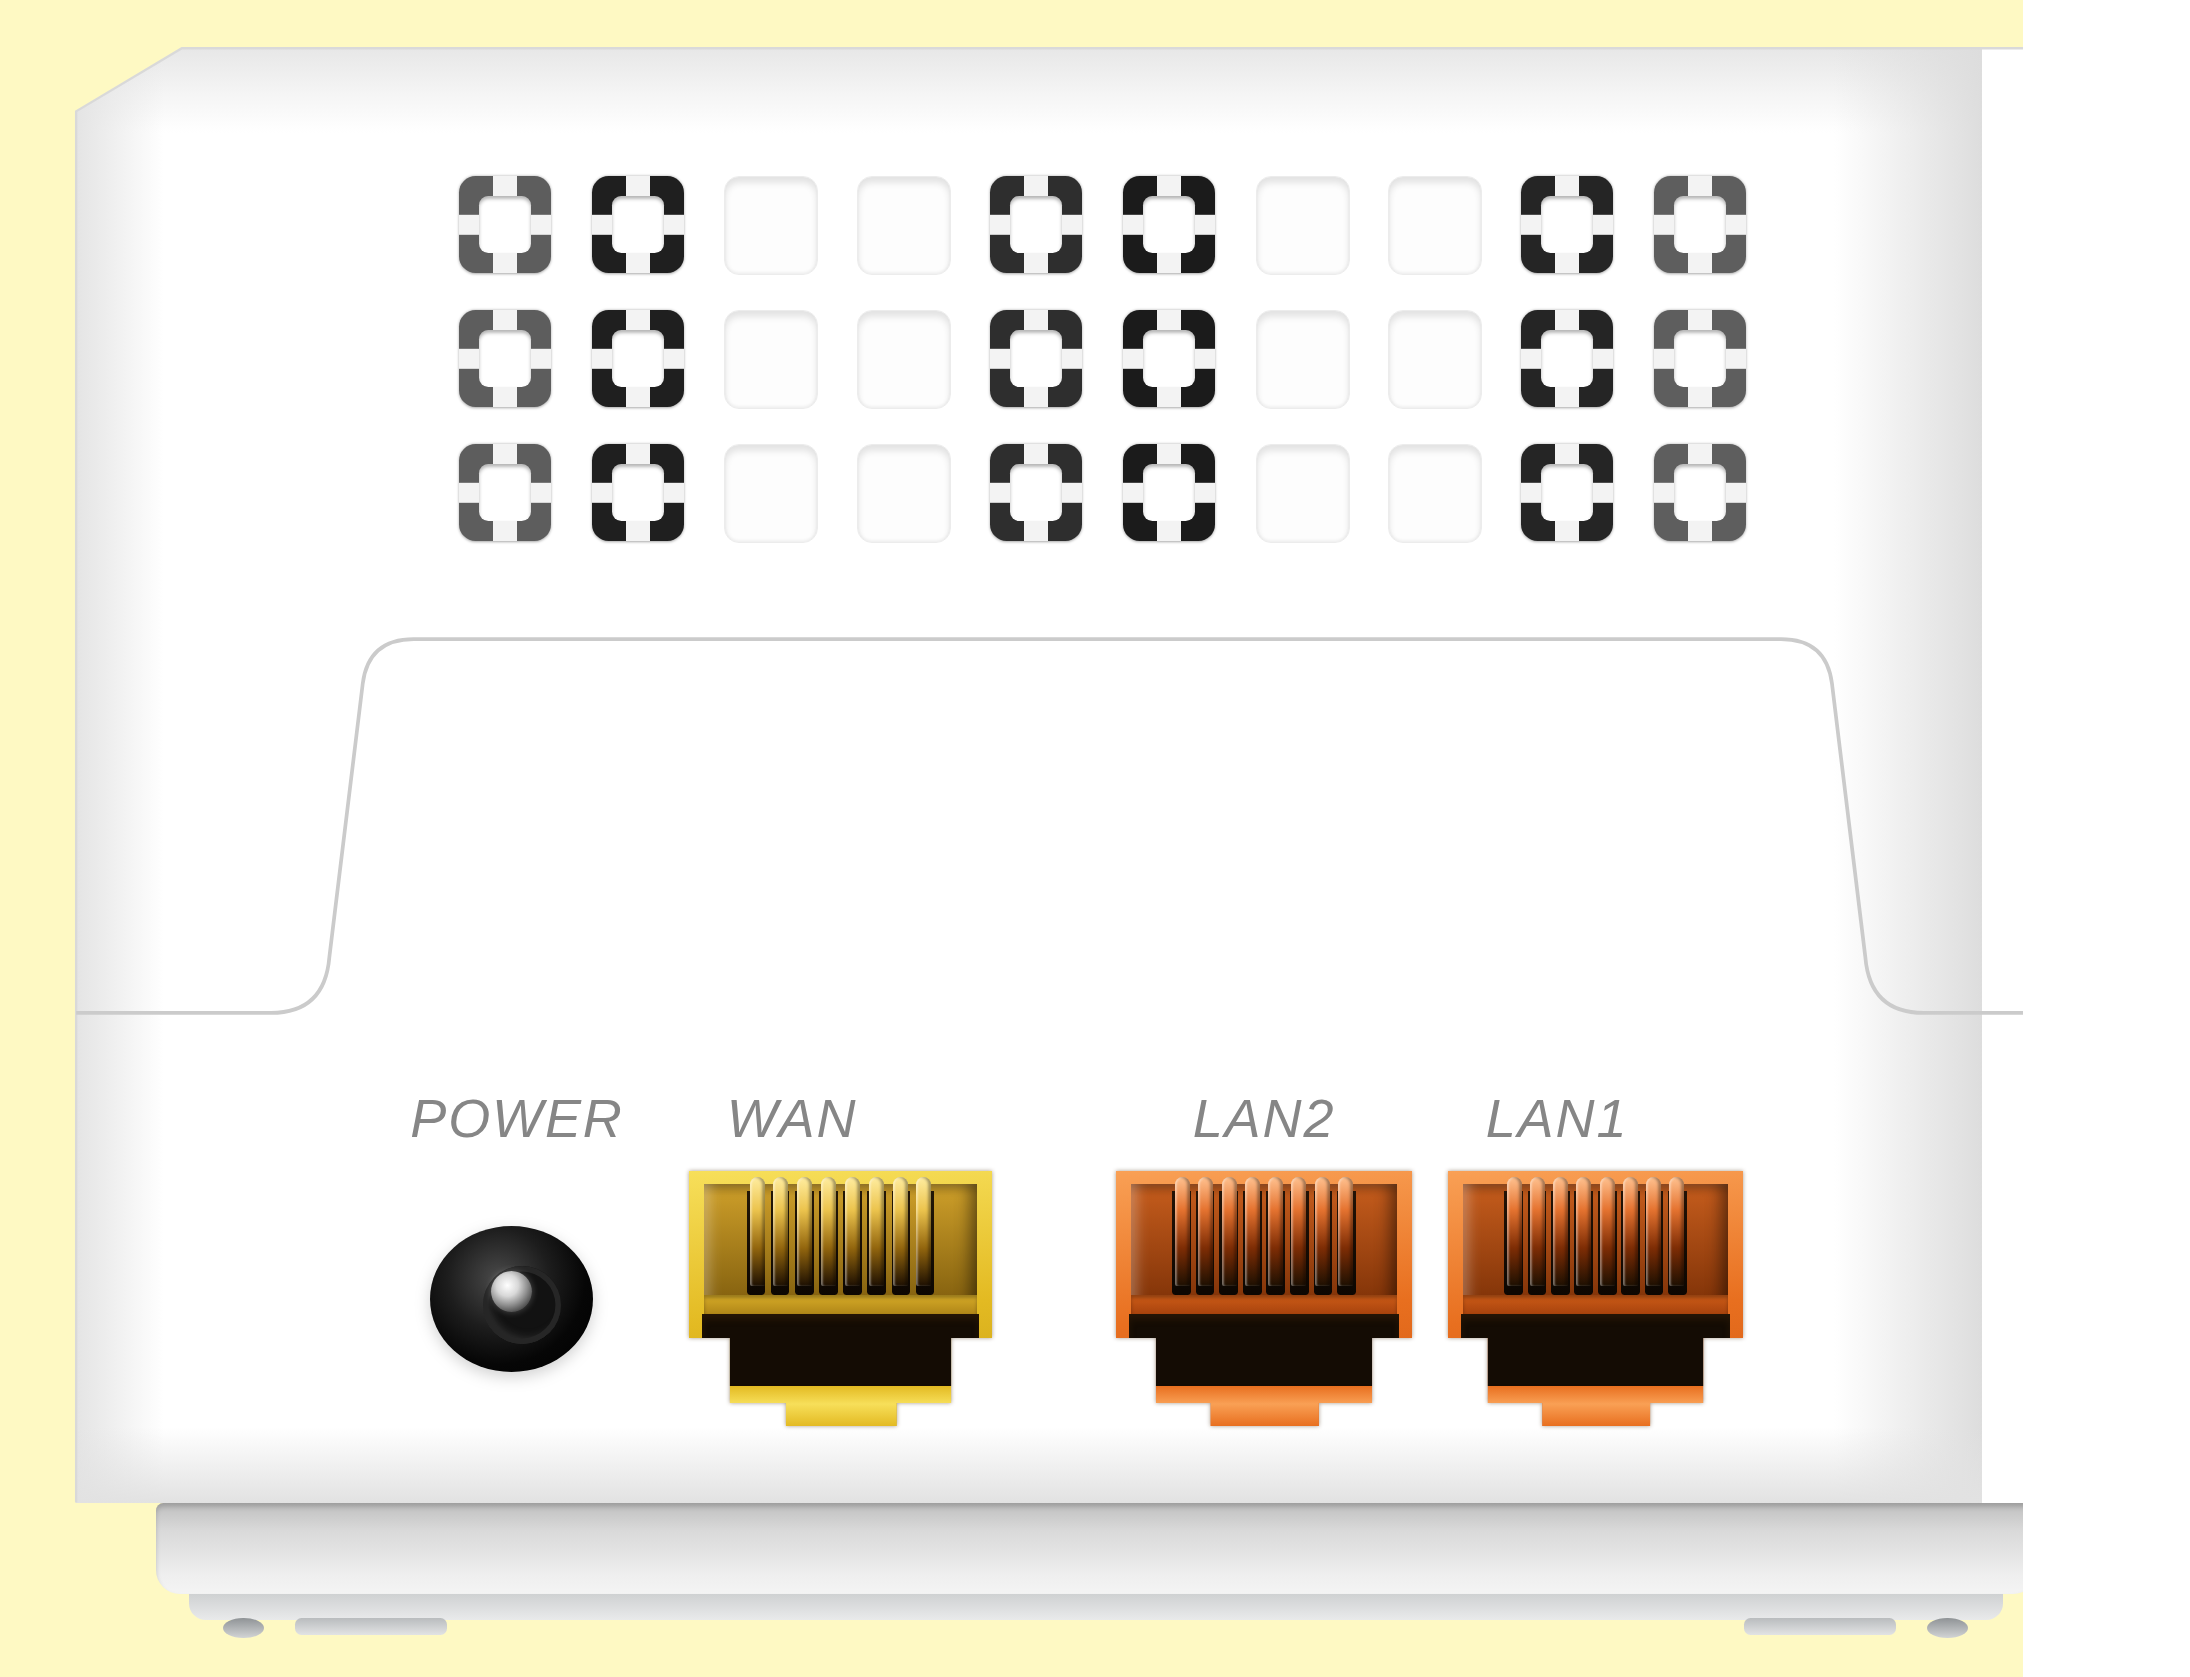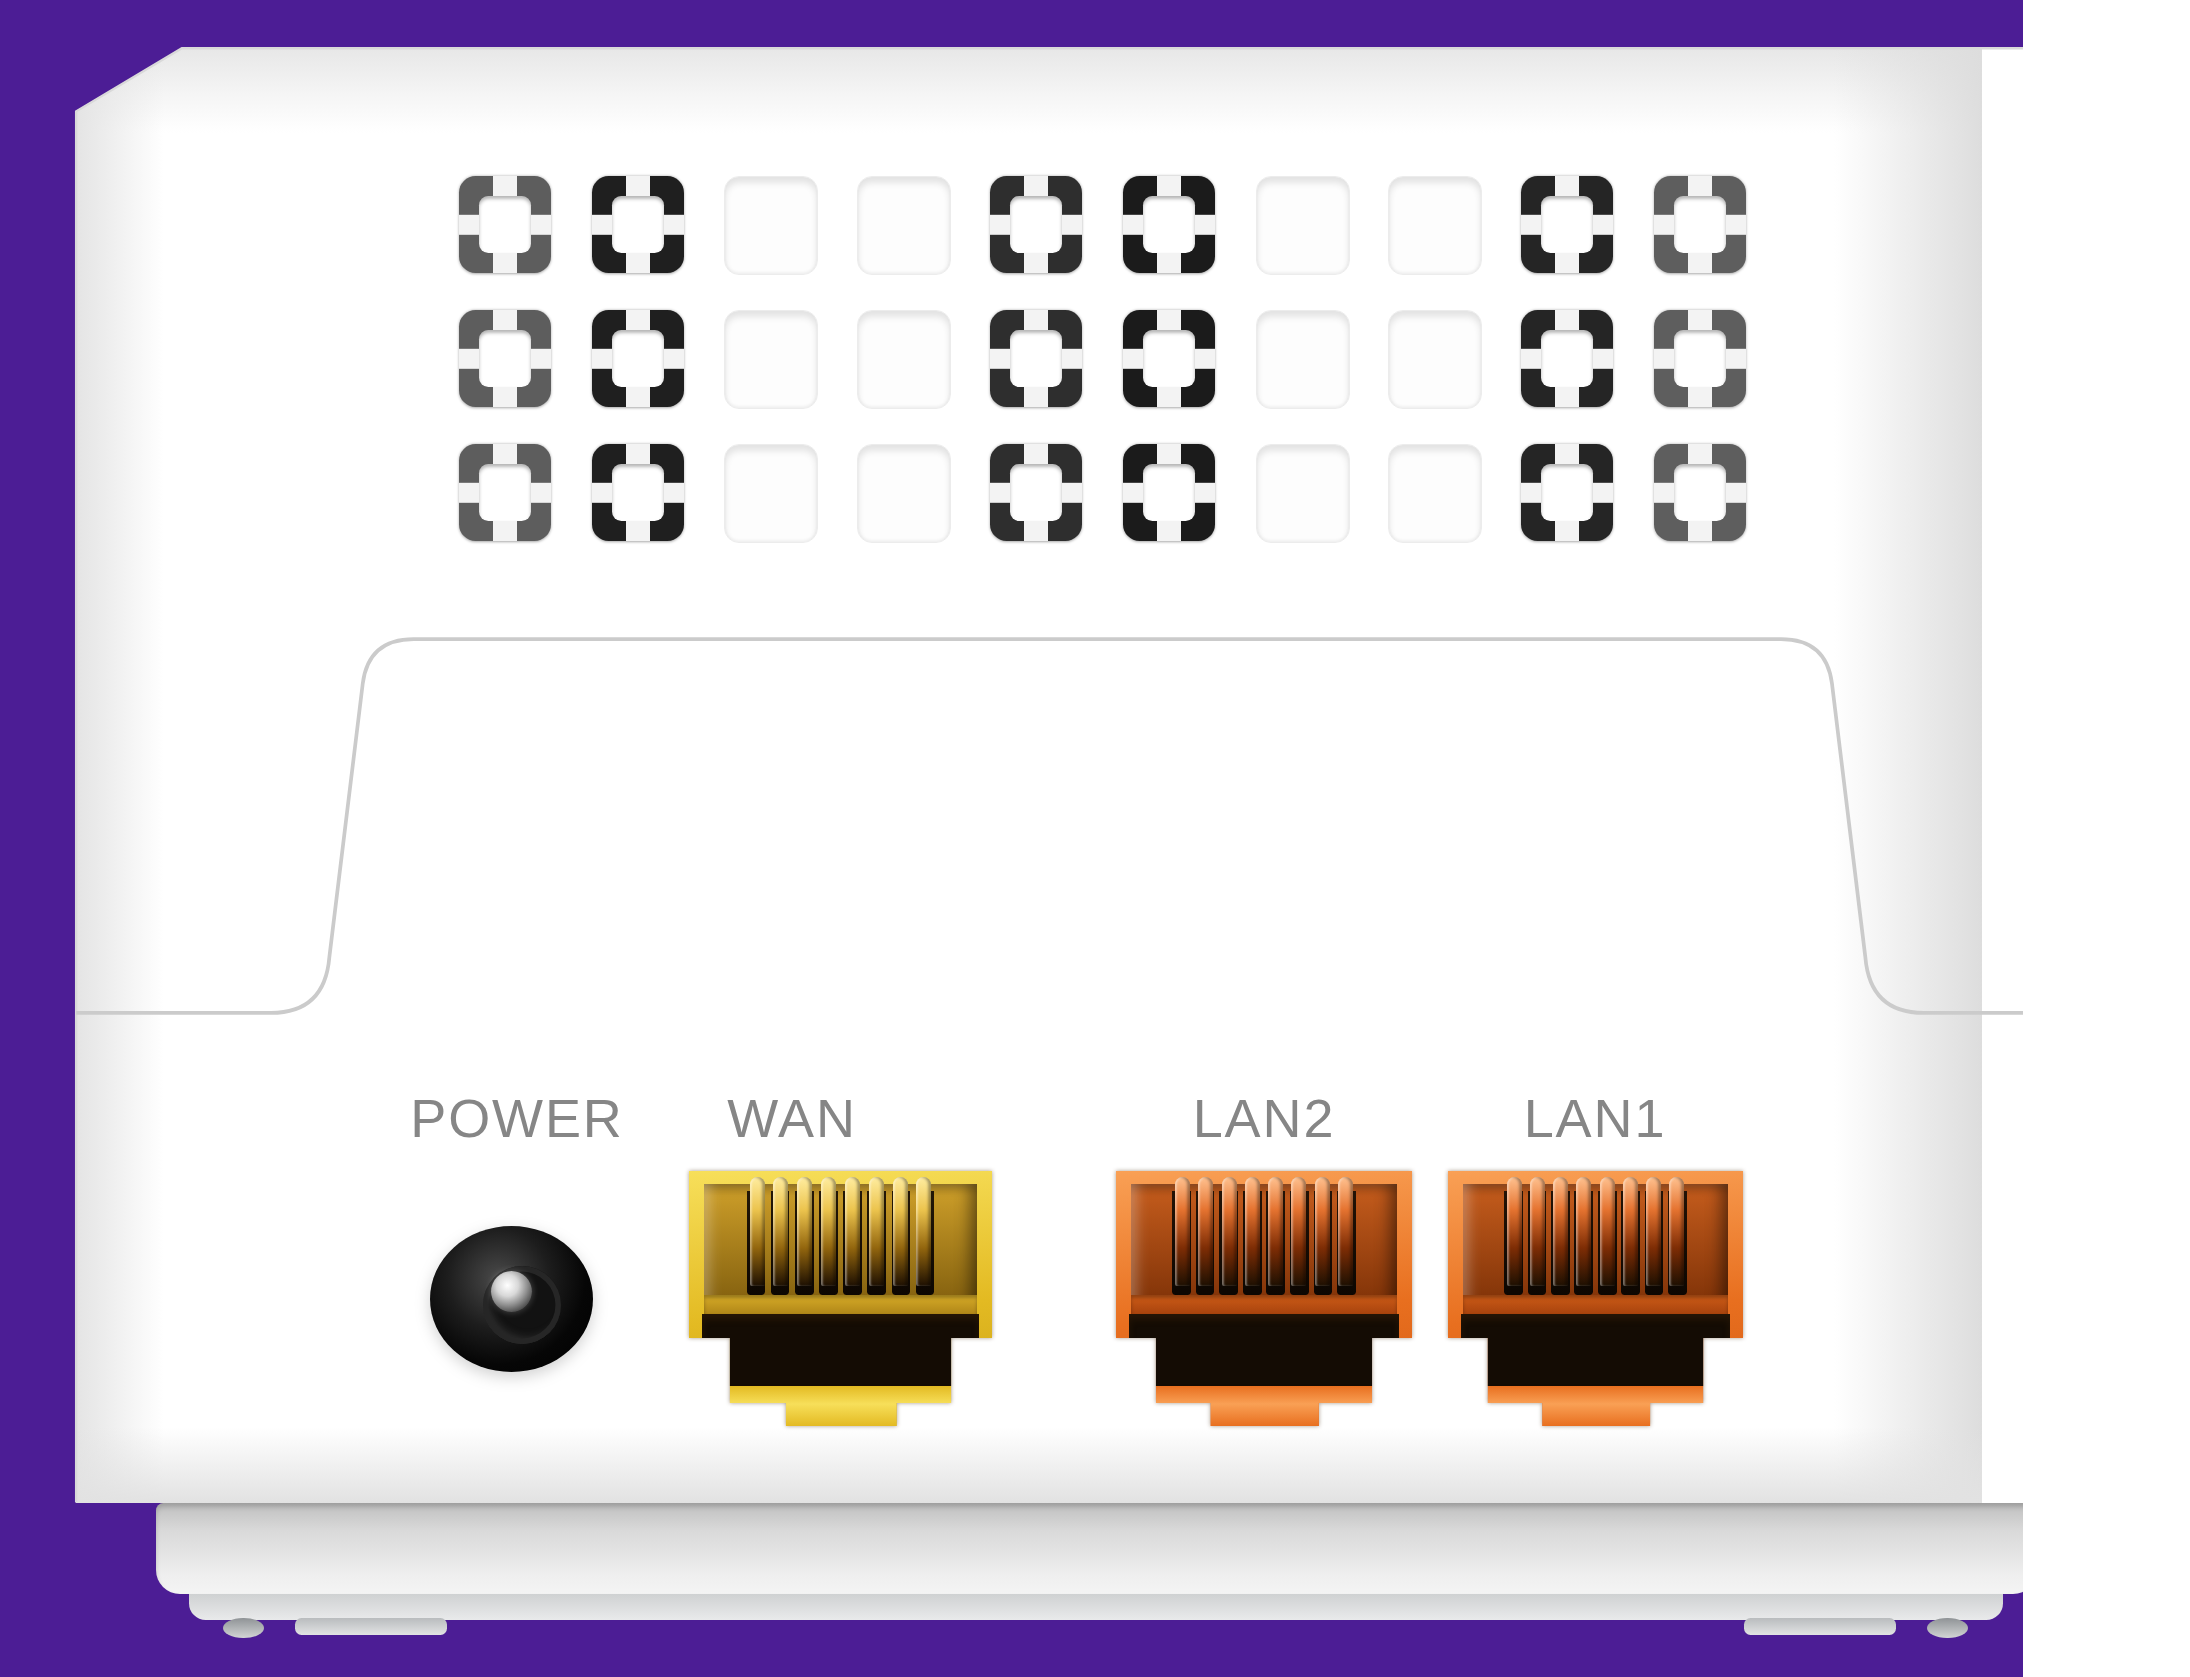--- a/index.html
+++ b/index.html
@@ -1,18 +1,19 @@
 <!DOCTYPE html>
 <html style="font-size:15px"><head>
 <meta charset="utf-8">
 <style>
   html,body{margin:0;padding:0;background:#ffffff;}
   .stage{
-    position:relative;width:2023px;height:1677px;background:#4c1d95;overflow:hidden;
+    position:relative;width:2023px;height:1677px;background:#fef9c3;overflow:hidden;
     font-family:"Liberation Sans",sans-serif;
+    font-style:italic;
   }
   
   .body-clip{
     position:absolute;inset:0;
     clip-path:polygon(76px 111px,182px 48px,2044px 48px,2150px 111px,2150px 1503px,76px 1503px);
     background:#ffffff;
   }
   .shade-top{position:absolute;left:76px;right:41px;top:48px;height:85px;
     background:linear-gradient(180deg,#e7e7e7 0%,#f5f5f5 55%,#ffffff 100%);}
   .shade-left{position:absolute;left:76px;width:88px;top:48px;bottom:174px;
@@ -199,21 +200,21 @@
       <div class="hole dark" style="left: 1195px; top: 268px; --ring: #5e5e5e;">
         <div class="vs"></div>
         <div class="hs"></div>
         <div class="inhole"></div>
       </div>
     </div>
 
   <div class="plabel" style="left:517px">POWER</div>
   <div class="plabel" style="left:792px">WAN</div>
   <div class="plabel" style="left:1264px">LAN2</div>
-  <div class="plabel" style="left:1595px">LAN1</div>
+  <div class="plabel" style="left:1557px">LAN1</div>
 
   <div class="power-jack">
     <div class="rim"></div>
     <div class="pin"></div>
   </div>
 
   <div class="portwrap yellow" style="left:689px;width:303px">
     <div class="rj45">
       <div class="frame"></div>
       <div class="back"></div>

